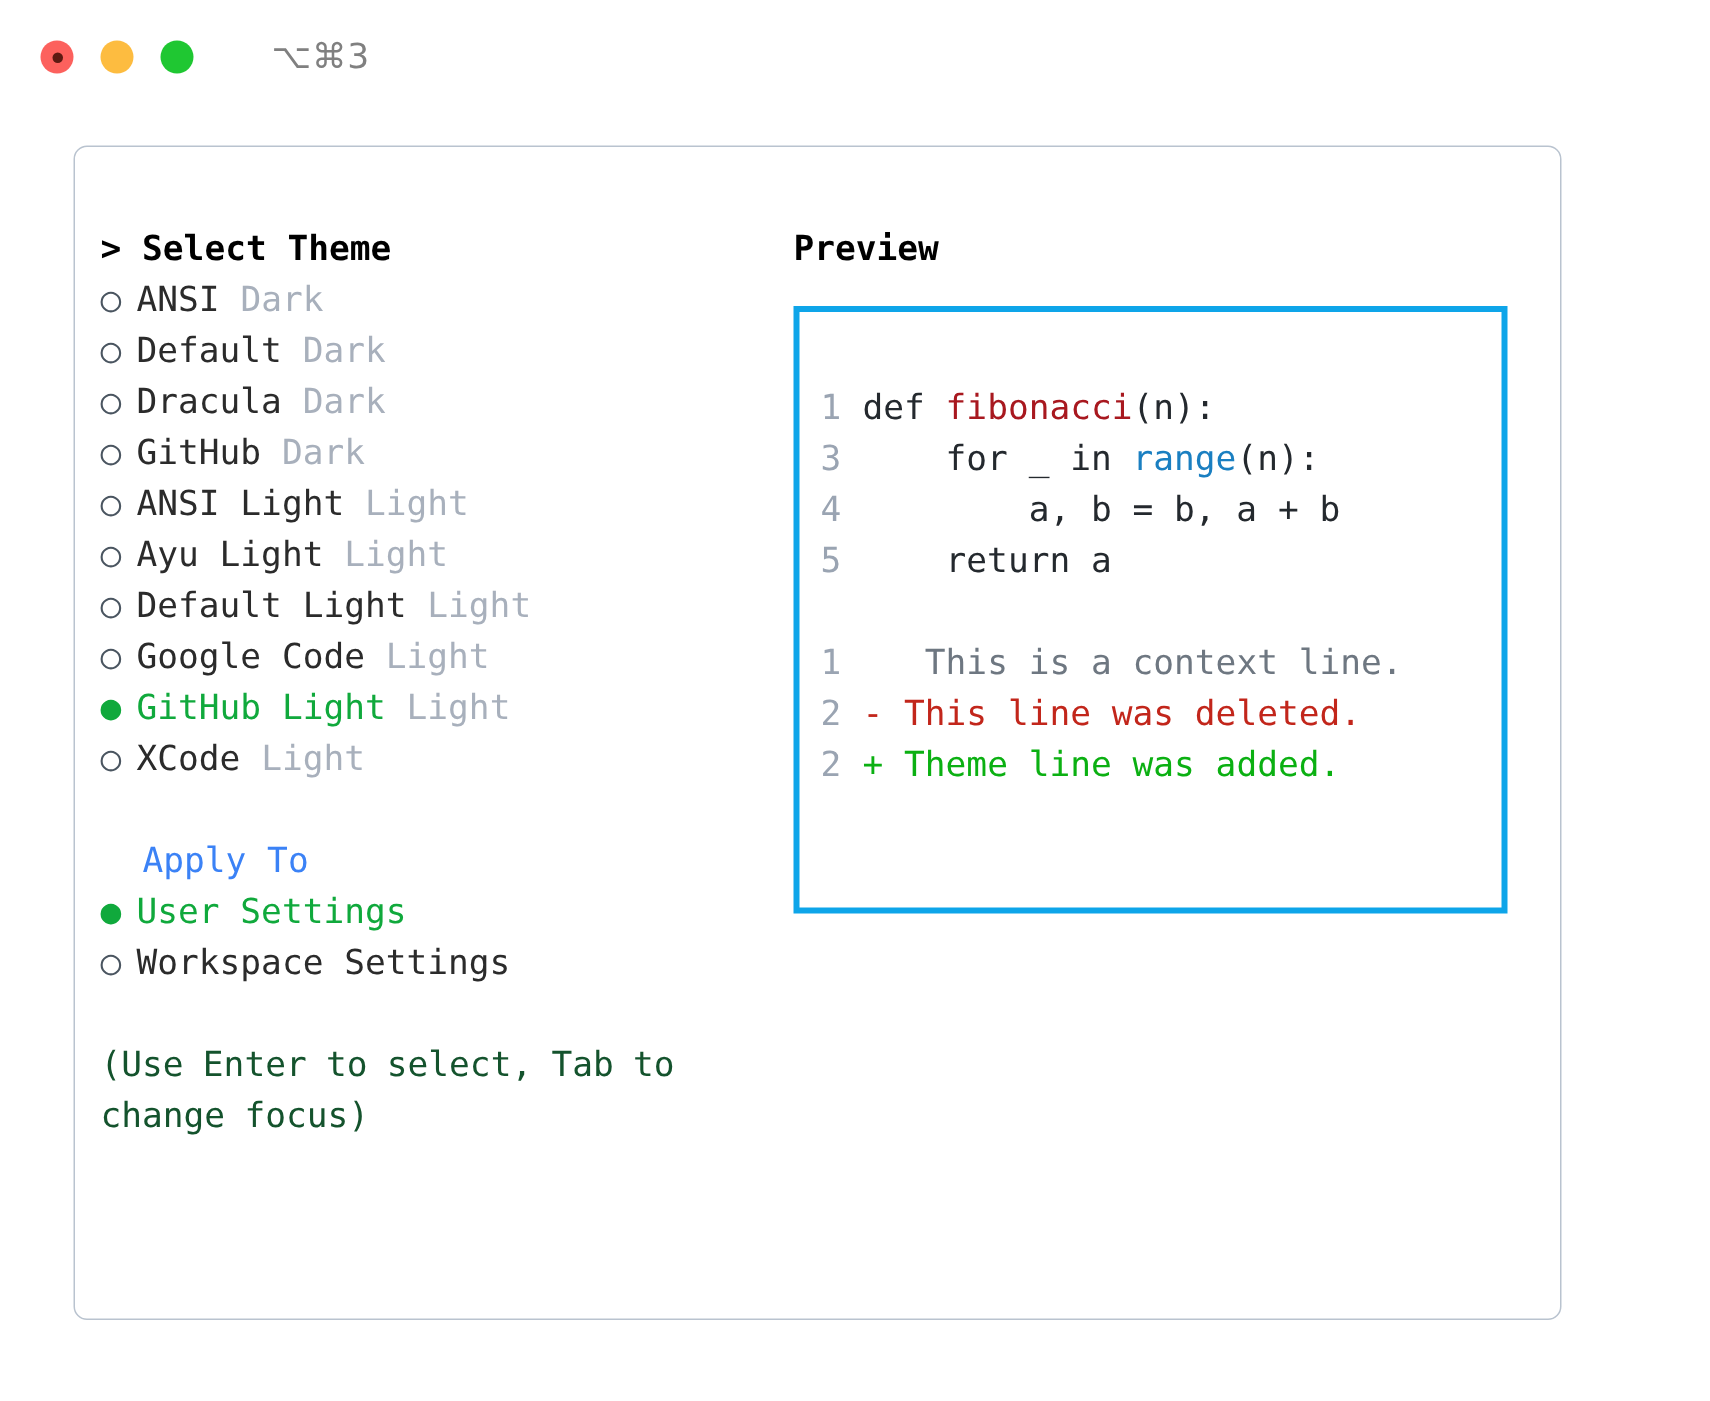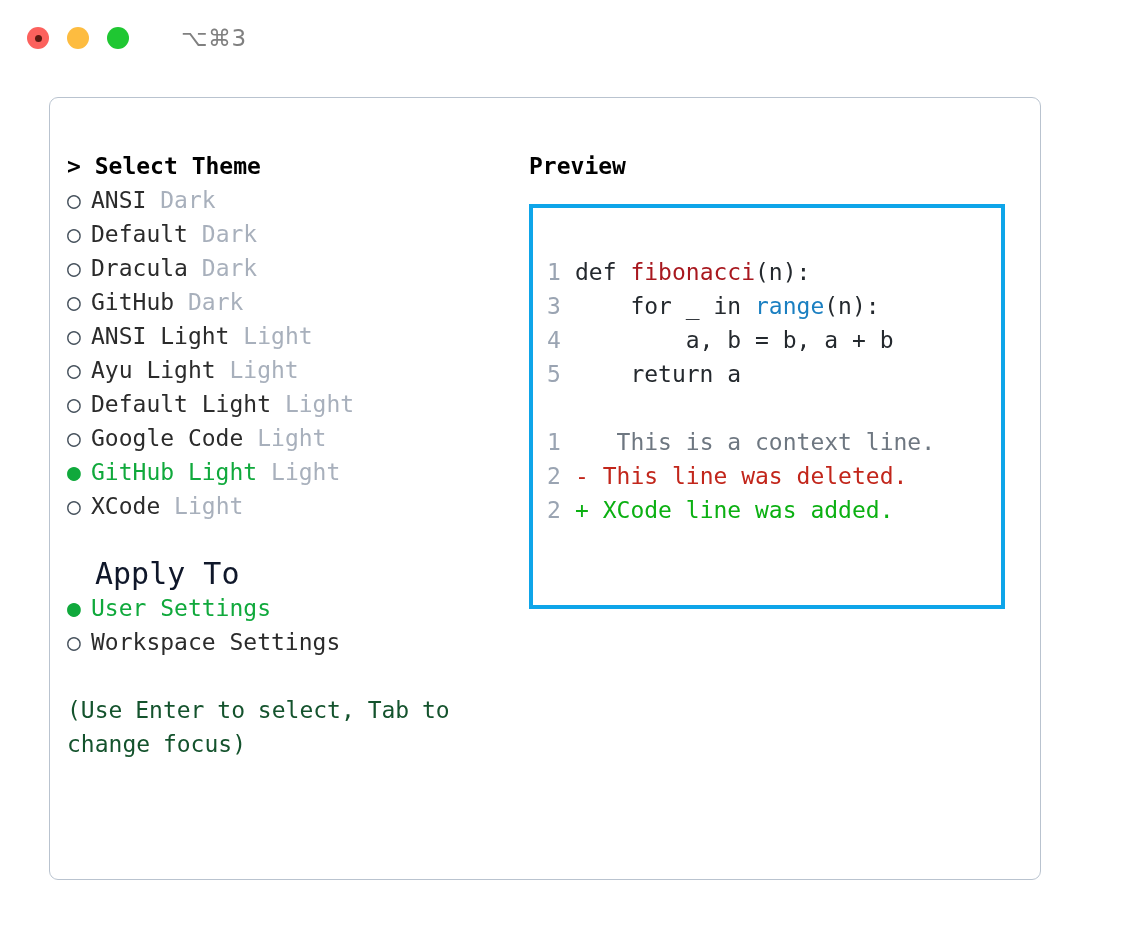--- a/index.html
+++ b/index.html
@@ -121,22 +121,22 @@
     color: #4a5560;
   }
   .opt-row.selected .bullet { color: #10a93c; }
   .opt-row.selected .opt-label { color: #10a93c; }
   .opt-label { color: #2b2b2b; }
   .opt-tag { color: #a8b0bc; }
 
   .section-gap { height: 34px; }
 
   .subheader {
-    font-size: 30px;
-    color: #0f172a;
+    font-size: 23px;
+    color: #3b82f6;
     line-height: 34px;
     white-space: pre;
     padding-left: 28px;
   }
 
   #hint {
     margin-top: 34px;
     font-size: 23px;
     line-height: 34px;
     color: #14532d;
@@ -245,21 +245,21 @@
             <div id="code-block">
                 <div class="code-line"><span class="lno">1</span><span>def </span><span class="tok-fn">fibonacci</span><span>(n):</span></div>
                 <div class="code-line"><span class="lno">3</span><span>    for _ in </span><span class="tok-call">range</span><span>(n):</span></div>
                 <div class="code-line"><span class="lno">4</span><span>        a, b = b, a + b</span></div>
                 <div class="code-line"><span class="lno">5</span><span>    return a</span></div>
               </div>
             <div class="blank-line"></div>
             <div id="diff-block">
                 <div class="code-line"><span class="lno">1</span><span class="diff-ctx"> </span><span class="diff-ctx">  This is a context line.</span></div>
                 <div class="code-line"><span class="lno">2</span><span class="diff-del">-</span><span class="diff-del"> This line was deleted.</span></div>
-                <div class="code-line"><span class="lno">2</span><span class="diff-add">+</span><span class="diff-add"> XCode line was added.</span></div>
+                <div class="code-line"><span class="lno">2</span><span class="diff-add">+</span><span class="diff-add"> Theme line was added.</span></div>
               </div>
           </div>
         </div>
       </div>
 
     </div>
   </div>
 </div>
 
 </body></html>

